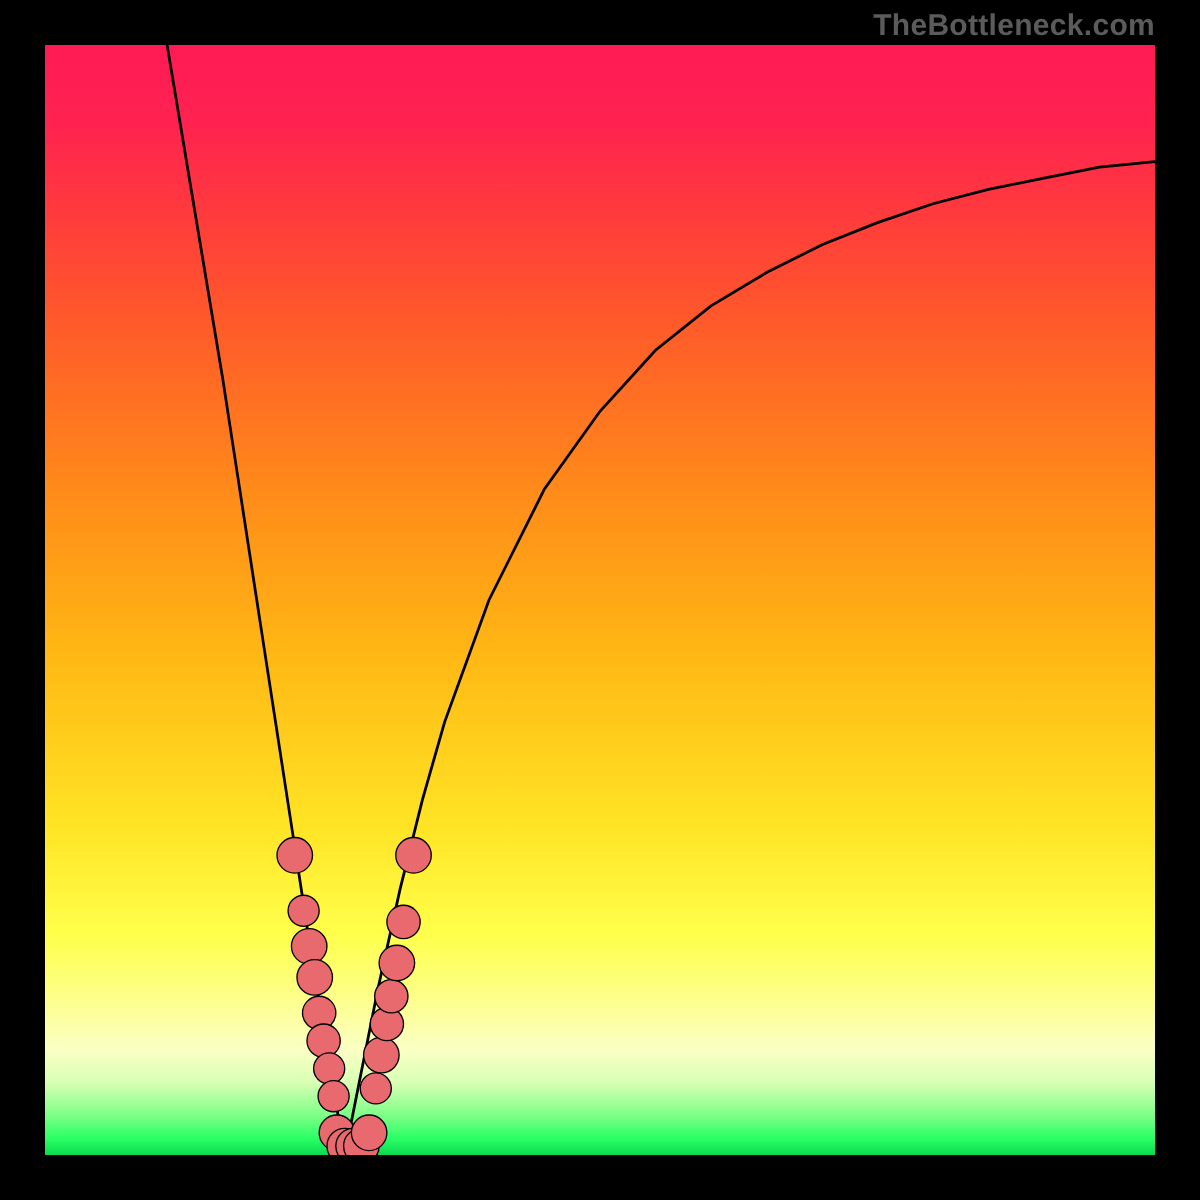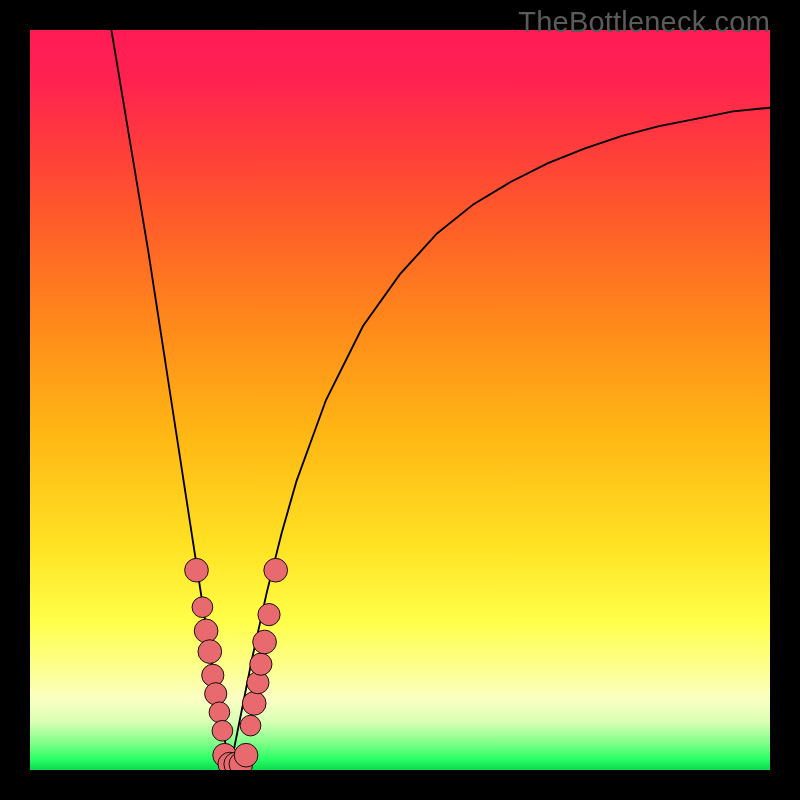--- a/index.html
+++ b/index.html
@@ -37,22 +37,22 @@
     left: 0;
     top: 0;
     width: 100%;
     height: 100%;
   }
   .watermark {
     position: absolute;
     top: 6px;
     right: 30px;
     color: #5b5b5b;
-    font-size: 29px;
-    font-weight: 400;
+    font-size: 20px;
+    font-weight: 700;
     letter-spacing: 0.2px;
     user-select: none;
     margin-left: 32px;
   }
 </style>
 </head>
 <body>
 
 <div class="frame">
 

